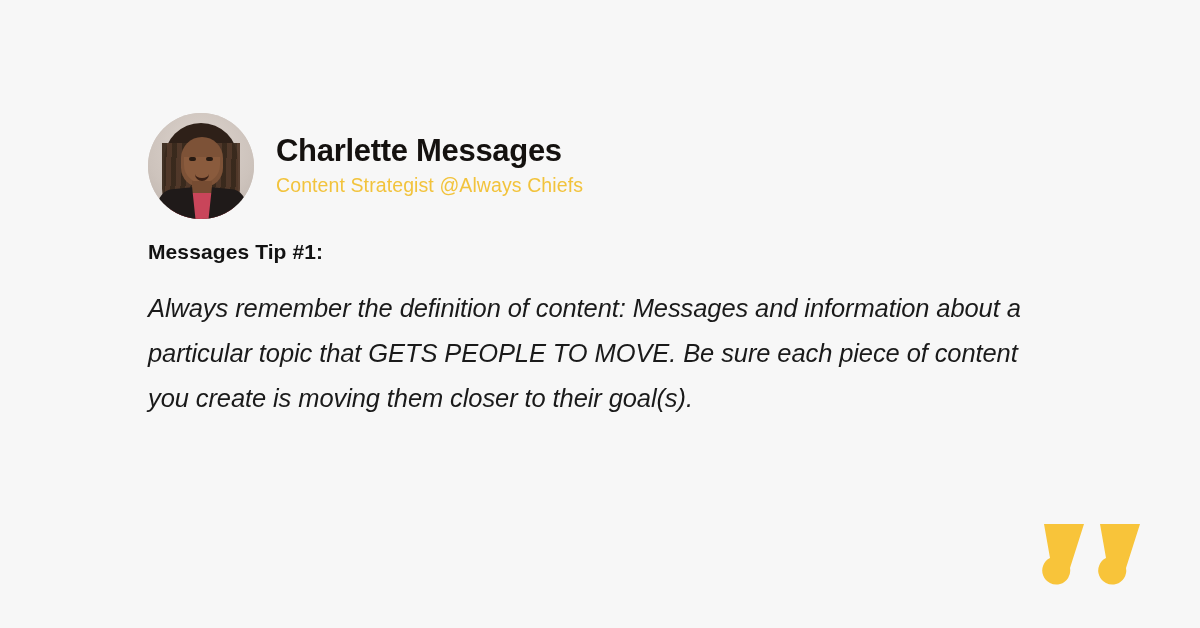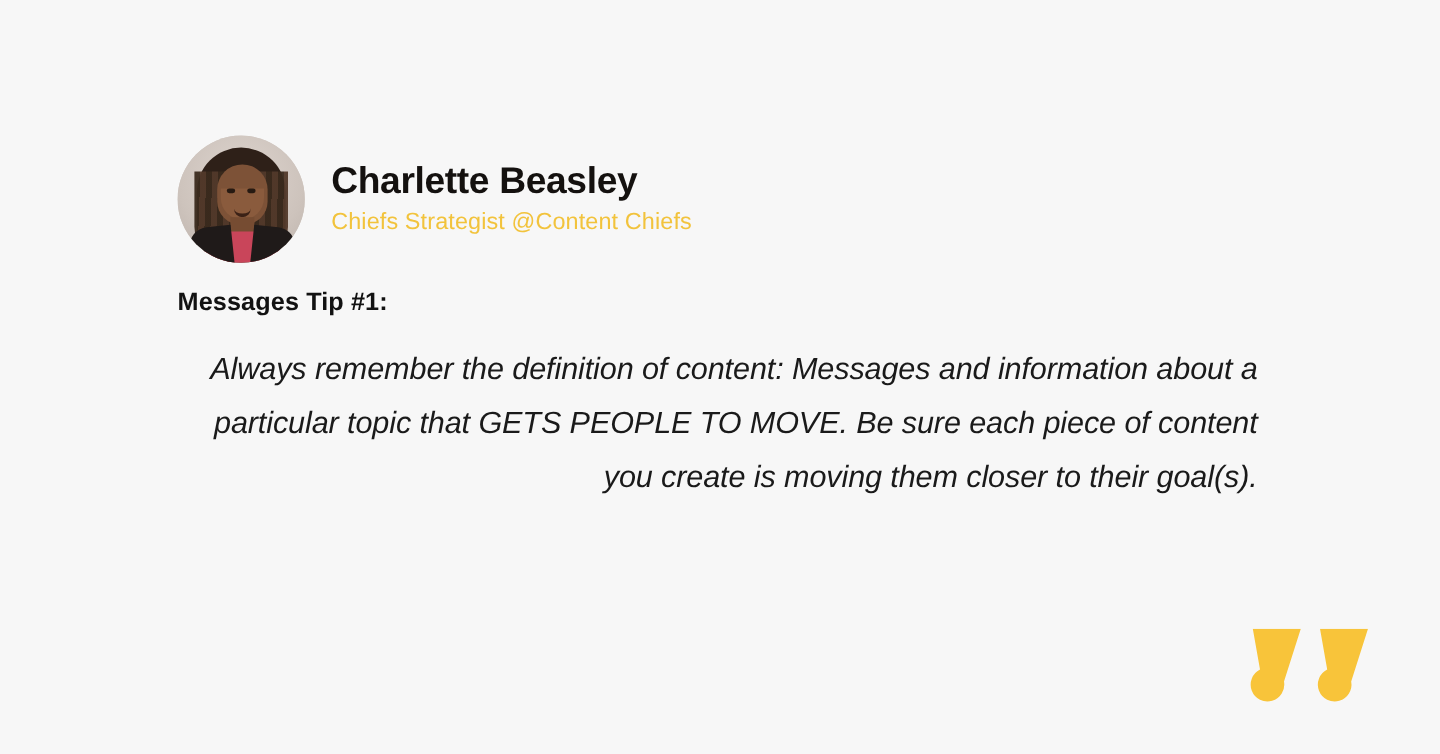--- a/index.html
+++ b/index.html
@@ -175,21 +175,20 @@
   .quote-body {
     position: absolute;
     left: 148px;
     top: 286px;
     width: 900px;
     font-size: 25.5px;
     font-style: italic;
     color: #1a1a1a;
     line-height: 45px;
     letter-spacing: -0.1px;
-    text-align: right;
   }
 
   .quote-mark {
     position: absolute;
     left: 1040px;
     top: 524px;
     width: 110px;
     height: 70px;
   }
 </style>
@@ -209,22 +208,22 @@
       <div class="eye-l"></div>
       <div class="eye-r"></div>
       <div class="smile"></div>
       <div class="neck"></div>
       <div class="top"></div>
       <div class="jacket-l"></div>
       <div class="jacket-r"></div>
     </div>
 
     <div class="author-text">
-      <div class="author-name">Charlette Beasley</div>
-      <div class="author-role">Chiefs Strategist @Content Chiefs</div>
+      <div class="author-name">Charlette Messages</div>
+      <div class="author-role">Content Strategist @Always Chiefs</div>
     </div>
 
   </div>
 
   <div class="tip-label">Messages Tip #1:</div>
 
   <div class="quote-body">Always remember the definition of content: Messages and information about a particular topic that GETS PEOPLE TO MOVE. Be sure each piece of content you create is moving them closer to their goal(s).</div>
 
   <div class="quote-mark">
     <svg width="110" height="70" viewBox="0 0 110 70" xmlns="http://www.w3.org/2000/svg">

